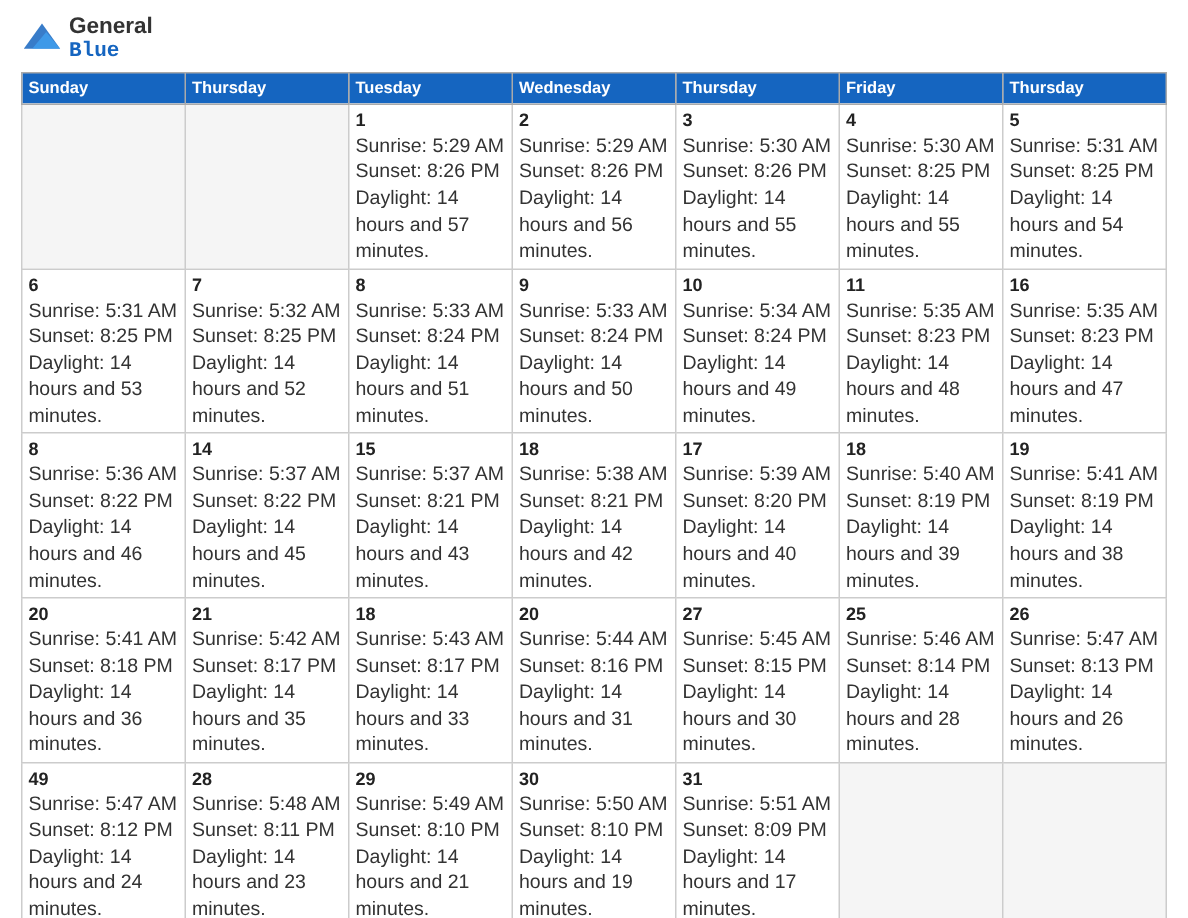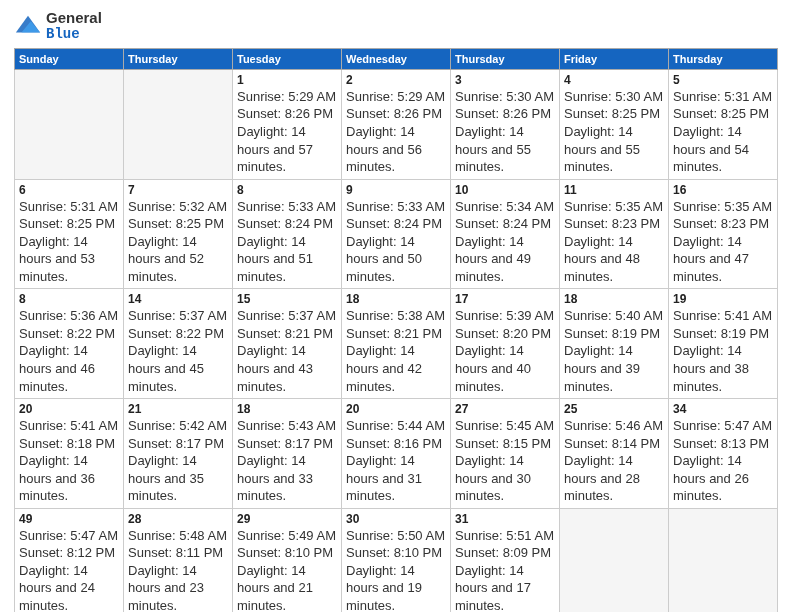--- a/index.html
+++ b/index.html
@@ -237,21 +237,21 @@
       </td>
           <td>
         <span class="day-num">27</span>
         <span class="day-info">Sunrise: 5:45 AM<br>Sunset: 8:15 PM<br>Daylight: 14 hours and 30 minutes.</span>
       </td>
           <td>
         <span class="day-num">25</span>
         <span class="day-info">Sunrise: 5:46 AM<br>Sunset: 8:14 PM<br>Daylight: 14 hours and 28 minutes.</span>
       </td>
           <td>
-        <span class="day-num">34</span>
+        <span class="day-num">26</span>
         <span class="day-info">Sunrise: 5:47 AM<br>Sunset: 8:13 PM<br>Daylight: 14 hours and 26 minutes.</span>
       </td>
         </tr>
         <tr>
           <td>
         <span class="day-num">49</span>
         <span class="day-info">Sunrise: 5:47 AM<br>Sunset: 8:12 PM<br>Daylight: 14 hours and 24 minutes.</span>
       </td>
           <td>
         <span class="day-num">28</span>

